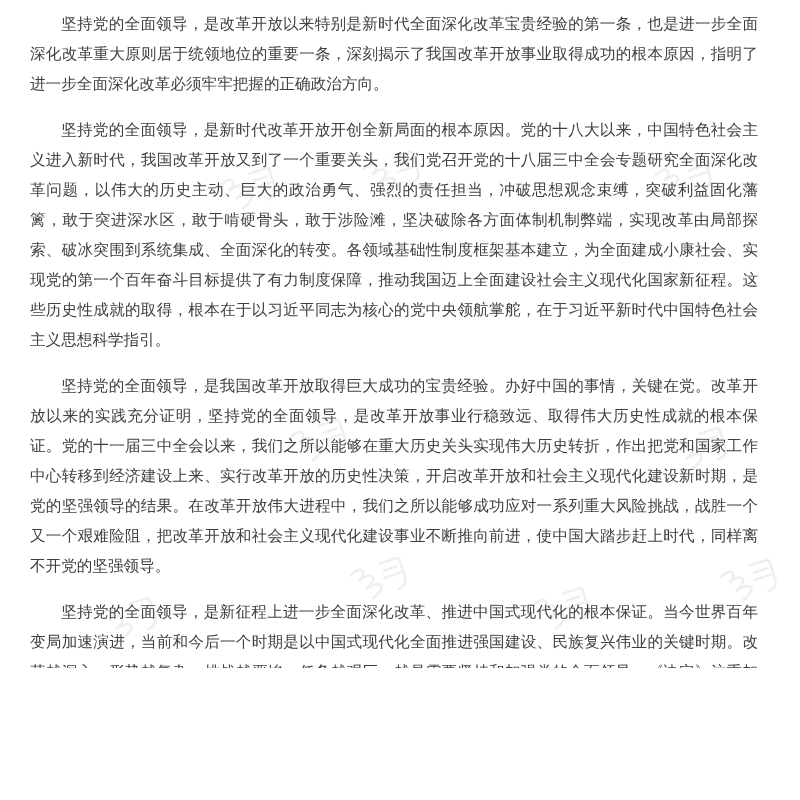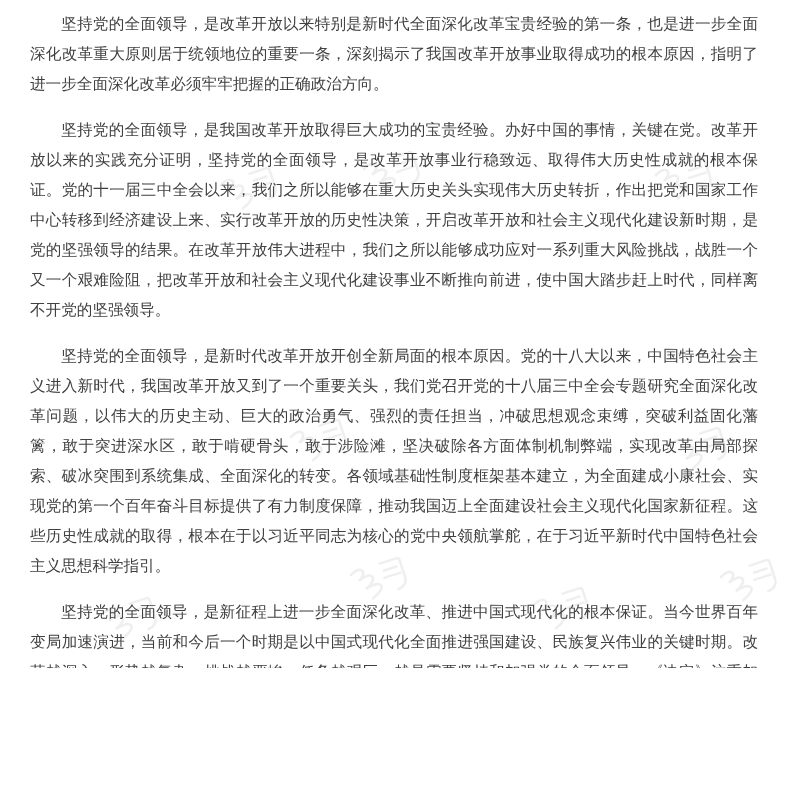--- a/index.html
+++ b/index.html
@@ -80,18 +80,18 @@
       <div class="wm-mark" style="left: 528px; top: 588px; transform: rotate(-18deg); color: rgb(185, 185, 185);"><svg width="66" height="46">
           <use href="#wm-glyph"></use>
         </svg></div>
       <div class="wm-mark" style="left: 715px; top: 560px; transform: rotate(-18deg); color: rgb(185, 185, 185);"><svg width="66" height="46">
           <use href="#wm-glyph"></use>
         </svg></div>
     </div>
 
   <div class="article">
     <p>坚持党的全面领导，是改革开放以来特别是新时代全面深化改革宝贵经验的第一条，也是进一步全面深化改革重大原则居于统领地位的重要一条，深刻揭示了我国改革开放事业取得成功的根本原因，指明了进一步全面深化改革必须牢牢把握的正确政治方向。</p>
+    <p>坚持党的全面领导，是新时代改革开放开创全新局面的根本原因。党的十八大以来，中国特色社会主义进入新时代，我国改革开放又到了一个重要关头，我们党召开党的十八届三中全会专题研究全面深化改革问题，以伟大的历史主动、巨大的政治勇气、强烈的责任担当，冲破思想观念束缚，突破利益固化藩篱，敢于突进深水区，敢于啃硬骨头，敢于涉险滩，坚决破除各方面体制机制弊端，实现改革由局部探索、破冰突围到系统集成、全面深化的转变。各领域基础性制度框架基本建立，为全面建成小康社会、实现党的第一个百年奋斗目标提供了有力制度保障，推动我国迈上全面建设社会主义现代化国家新征程。这些历史性成就的取得，根本在于以习近平同志为核心的党中央领航掌舵，在于习近平新时代中国特色社会主义思想科学指引。</p>
     <p>坚持党的全面领导，是我国改革开放取得巨大成功的宝贵经验。办好中国的事情，关键在党。改革开放以来的实践充分证明，坚持党的全面领导，是改革开放事业行稳致远、取得伟大历史性成就的根本保证。党的十一届三中全会以来，我们之所以能够在重大历史关头实现伟大历史转折，作出把党和国家工作中心转移到经济建设上来、实行改革开放的历史性决策，开启改革开放和社会主义现代化建设新时期，是党的坚强领导的结果。在改革开放伟大进程中，我们之所以能够成功应对一系列重大风险挑战，战胜一个又一个艰难险阻，把改革开放和社会主义现代化建设事业不断推向前进，使中国大踏步赶上时代，同样离不开党的坚强领导。</p>
-    <p>坚持党的全面领导，是新时代改革开放开创全新局面的根本原因。党的十八大以来，中国特色社会主义进入新时代，我国改革开放又到了一个重要关头，我们党召开党的十八届三中全会专题研究全面深化改革问题，以伟大的历史主动、巨大的政治勇气、强烈的责任担当，冲破思想观念束缚，突破利益固化藩篱，敢于突进深水区，敢于啃硬骨头，敢于涉险滩，坚决破除各方面体制机制弊端，实现改革由局部探索、破冰突围到系统集成、全面深化的转变。各领域基础性制度框架基本建立，为全面建成小康社会、实现党的第一个百年奋斗目标提供了有力制度保障，推动我国迈上全面建设社会主义现代化国家新征程。这些历史性成就的取得，根本在于以习近平同志为核心的党中央领航掌舵，在于习近平新时代中国特色社会主义思想科学指引。</p>
     <p>坚持党的全面领导，是新征程上进一步全面深化改革、推进中国式现代化的根本保证。当今世界百年变局加速演进，当前和今后一个时期是以中国式现代化全面推进强国建设、民族复兴伟业的关键时期。改革越深入，形势越复杂，挑战越严峻，任务越艰巨，越是需要坚持和加强党的全面领导。《决定》注重加强党对改革的领导，用一个专门部分对党的领导和党的建设制度改革进行重要部署，对提高党对进一步全面深化改革、推进中国式现代化的领导水平提出明确要求。进一步全面深化改革，必须深刻领悟“两个确立”的决定性意义，增强“四个意识”、坚定“四个自信”、做到“两个维护”，保持以党的自我革命引领社会革命的高度自觉，确保党始终成为中国特色社会主义事业的坚强领导核心。必须坚持党中央对进一</p>
   </div>
 
 </div>
 
 </body></html>

